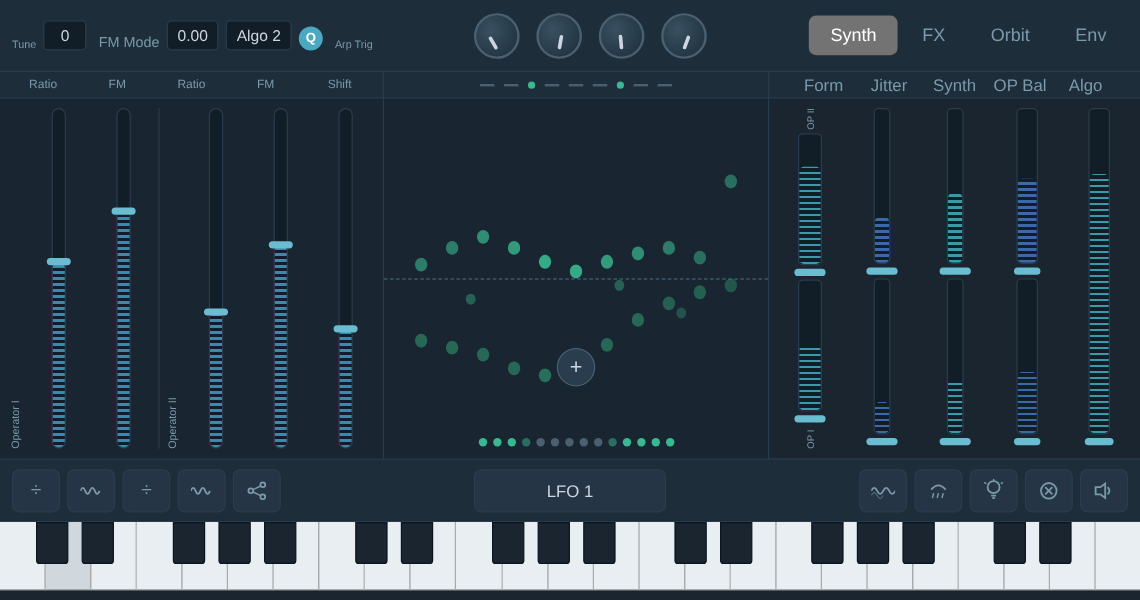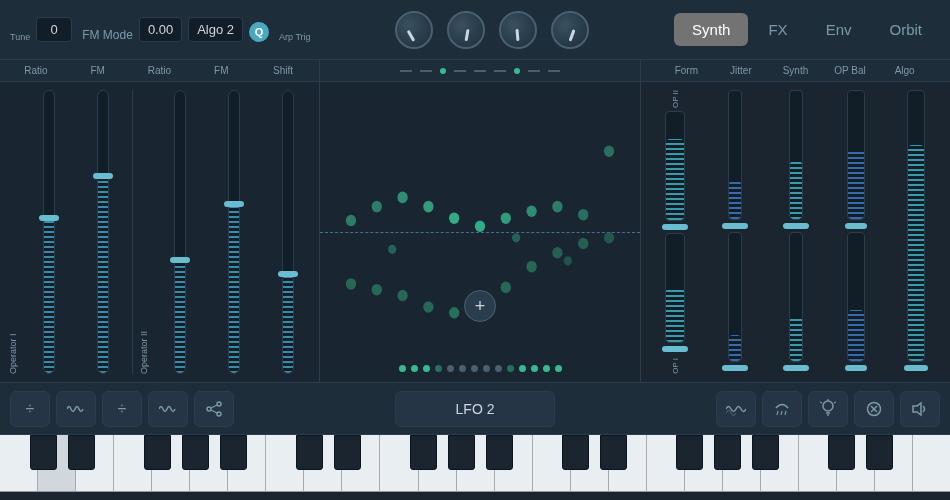--- a/index.html
+++ b/index.html
@@ -282,21 +282,21 @@
       width: 310px;
       flex-shrink: 0;
     }
     .right-panel-headers {
       display: flex;
       height: 22px;
       align-items: center;
       background: #1e2d3a;
       border-bottom: 1px solid #2a3d4e;
       border-left: 1px solid #2a3d4e;
-      font-size: 10px;
+      font-size: 14px;
       color: #7a9aaa;
       padding: 0 18px;
     }
     .rph-item {
       flex: 1;
       text-align: center;
     }
     .right-panel-body {
       display: flex;
       flex: 1;
@@ -434,22 +434,22 @@
       <div class="knob knob-3"></div>
     </div>
     <div class="knob-wrap">
       <div class="knob knob-4"></div>
     </div>
   </div>
 
   <div class="nav-tabs">
     <div class="nav-tab active">Synth</div>
     <div class="nav-tab">FX</div>
+    <div class="nav-tab">Orbit</div>
     <div class="nav-tab">Env</div>
-    <div class="nav-tab">Orbit</div>
   </div>
 </div>
 
 <div style="display:flex;flex-direction:column;height:322px;">
   <div style="display:flex;flex:1;overflow:hidden;">
 
     <div class="left-panel">
       <div class="left-panel-headers">
         <span class="lph-item">Ratio</span>
         <span class="lph-item">FM</span>
@@ -653,21 +653,21 @@
     <svg width="18" height="18" viewBox="0 0 18 18">
       <circle cx="4" cy="9" r="2" fill="none" stroke="#7a9aaa" stroke-width="1.5"></circle>
       <circle cx="14" cy="4" r="2" fill="none" stroke="#7a9aaa" stroke-width="1.5"></circle>
       <circle cx="14" cy="14" r="2" fill="none" stroke="#7a9aaa" stroke-width="1.5"></circle>
       <line x1="6" y1="8" x2="12" y2="5" stroke="#7a9aaa" stroke-width="1.2"></line>
       <line x1="6" y1="10" x2="12" y2="13" stroke="#7a9aaa" stroke-width="1.2"></line>
     </svg>
   </div>
 
   <div class="lfo-section">
-    <div class="lfo-btn">LFO 2</div>
+    <div class="lfo-btn">LFO 1</div>
   </div>
 
   <div class="right-tools">
     <div class="tool-btn">
       <svg width="20" height="14" viewBox="0 0 20 14">
         <path d="M0,7 Q2.5,2 5,7 Q7.5,12 10,7 Q12.5,2 15,7 Q17.5,12 20,7" fill="none" stroke="#7a9aaa" stroke-width="1.5"></path>
         <path d="M0,11 Q2.5,6 5,11 Q7.5,16 10,11" fill="none" stroke="#7a9aaa" stroke-width="1" opacity="0.5"></path>
       </svg>
     </div>
     <div class="tool-btn">

